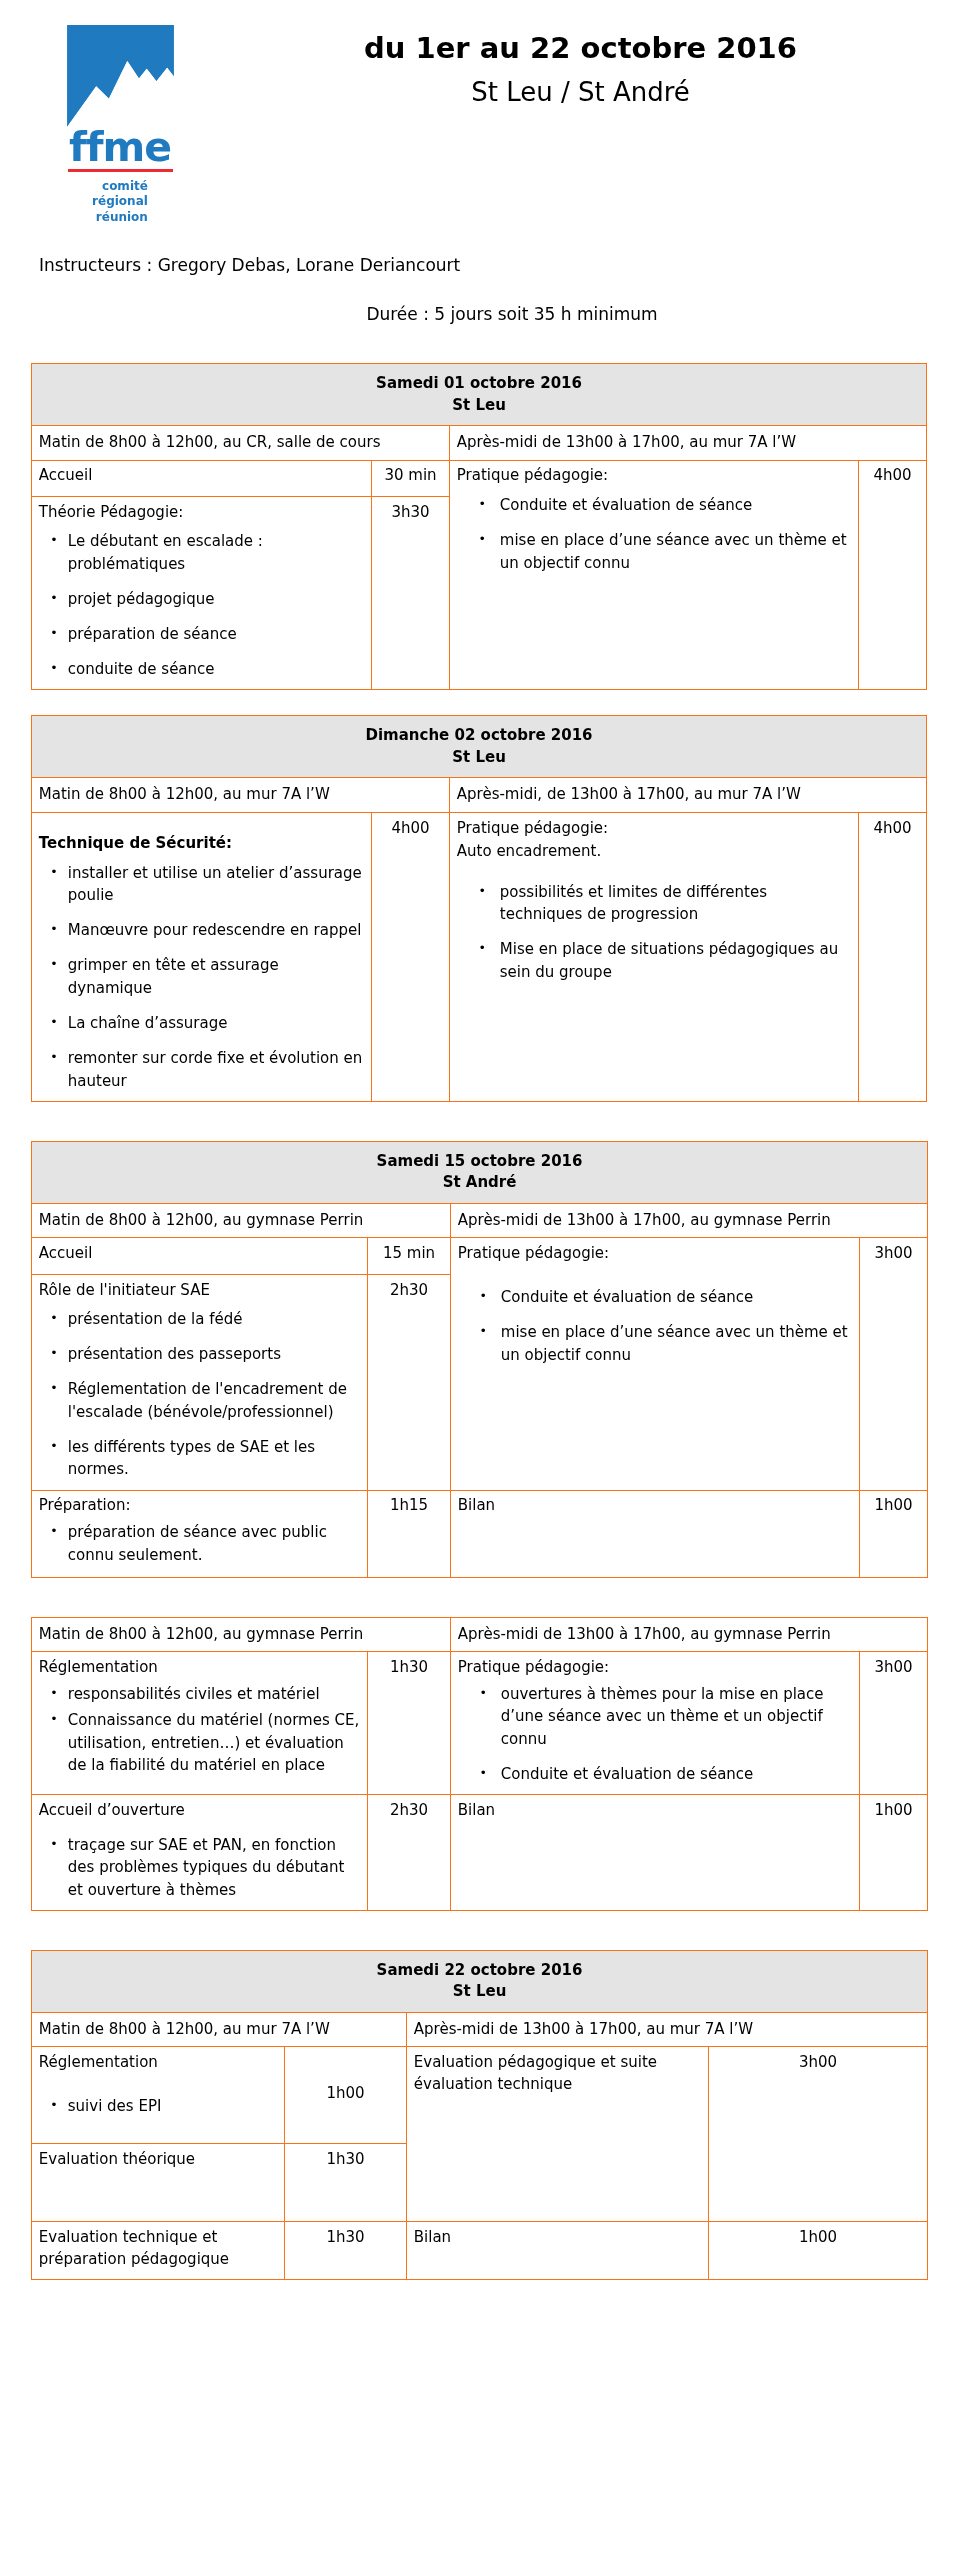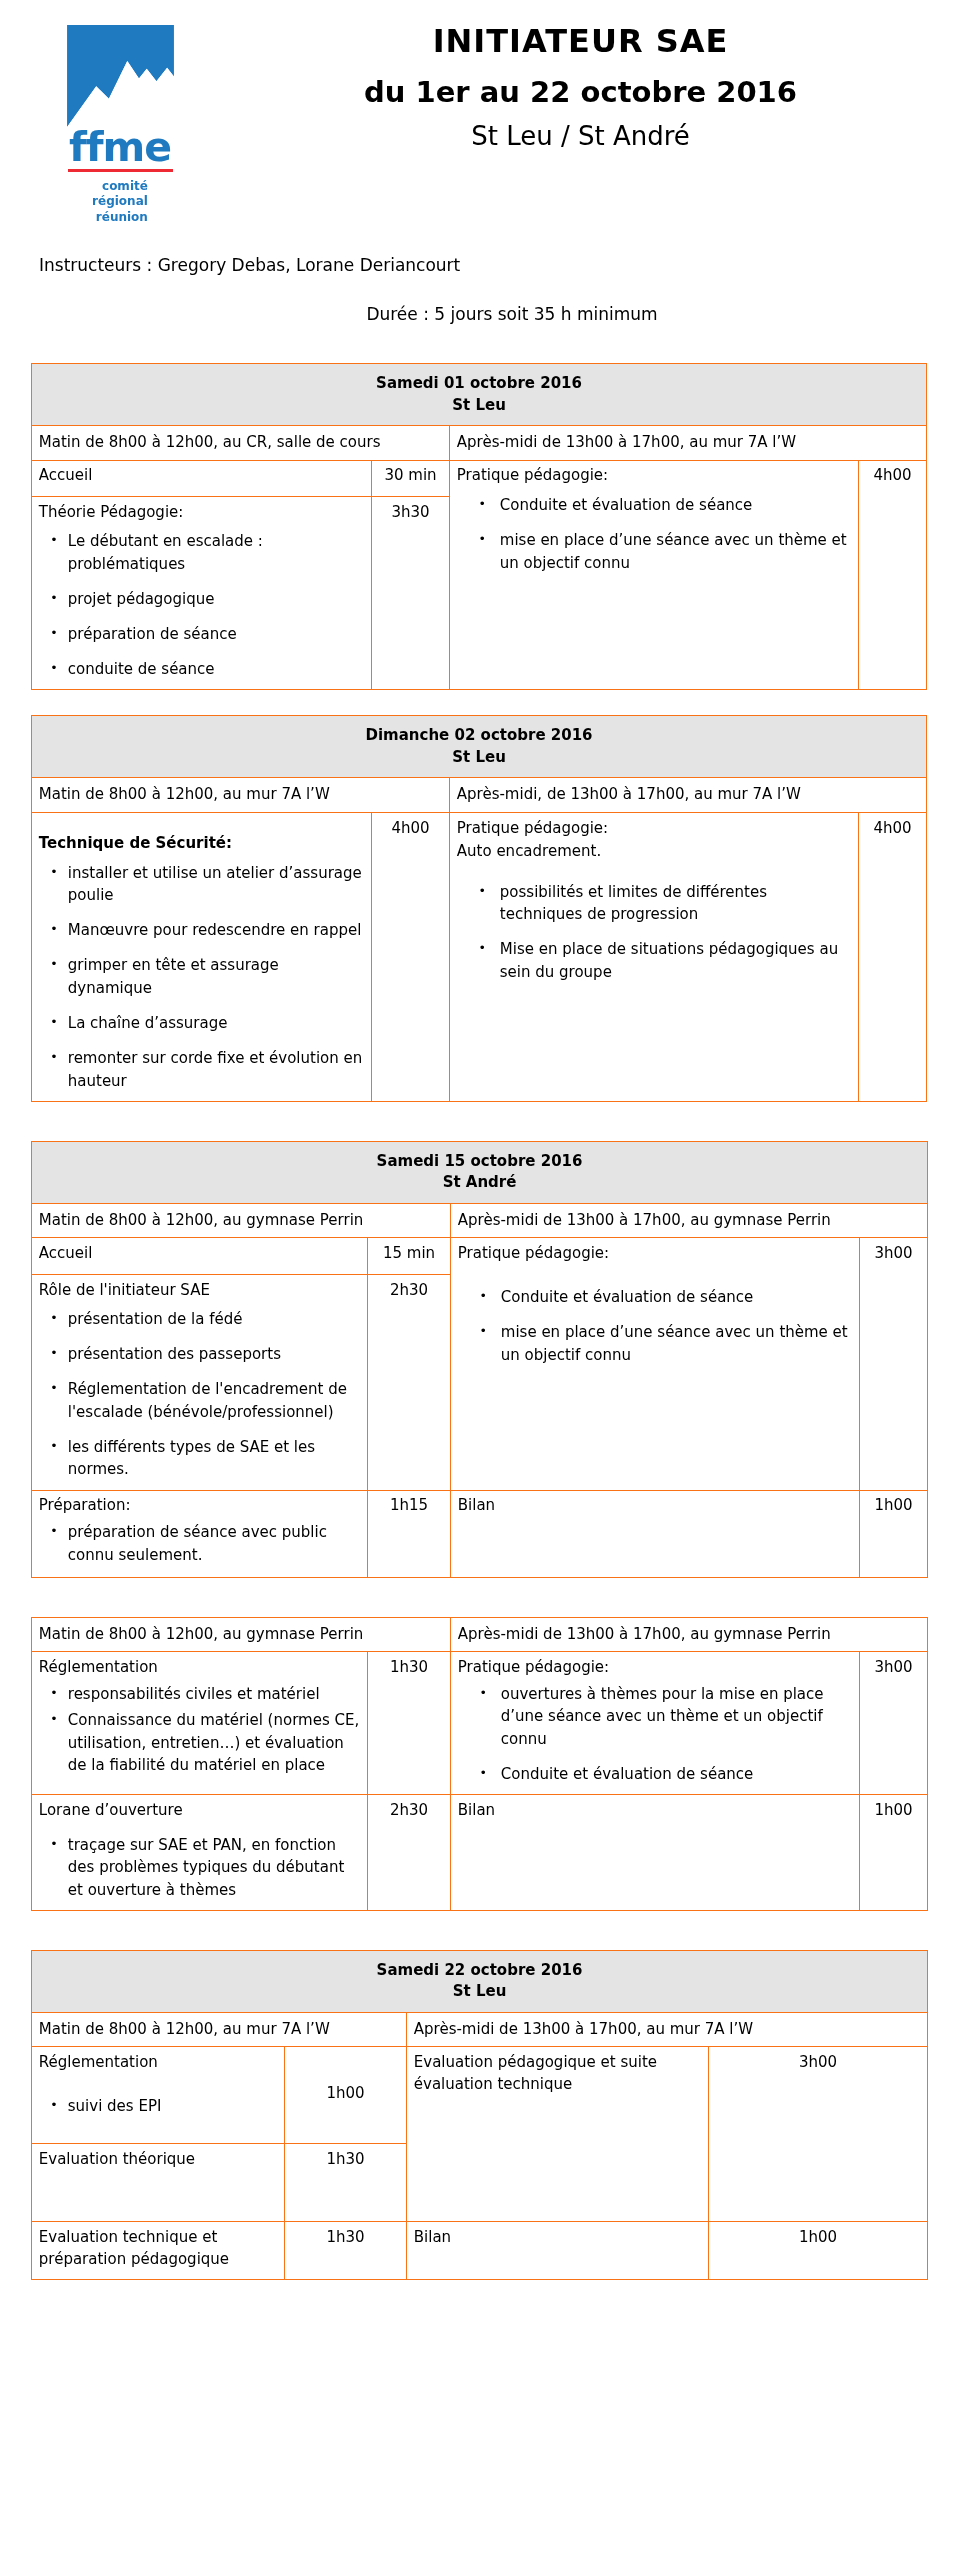--- a/index.html
+++ b/index.html
@@ -96,21 +96,20 @@
       <div class="logo-word">ffme</div>
       <div class="logo-rule"></div>
       <div class="logo-sub">
         <div>comité</div>
         <div>régional</div>
         <div>réunion</div>
       </div>
     </div>
 
     <div class="titles">
-      <div class="t1">INITIATEUR SAE</div>
       <div class="t2">du 1er au 22 octobre 2016</div>
       <div class="t3">St Leu / St André</div>
     </div>
   </div>
 
   <div class="instructeurs">Instructeurs : Gregory Debas, Lorane Deriancourt</div>
   <div class="duree">Durée : 5 jours soit 35 h minimum</div>
 
   <div class="tbl-wrap gap-lg">
   <table class="sched">
@@ -294,21 +293,21 @@
           <div class="cell-title">Pratique pédagogie:</div>
           <ul class="items indent" style="margin-top:3.9px">
             <li>ouvertures à thèmes pour la mise en place d’une séance avec un thème et un objectif connu</li>
             <li>Conduite et évaluation de séance</li>
           </ul>
         </td>
         <td class="dur-cell">3h00</td>
       </tr>
       <tr>
         <td>
-          <div class="cell-title">Lorane d’ouverture</div>
+          <div class="cell-title">Accueil d’ouverture</div>
           <ul class="items" style="margin-top:12px">
             <li>traçage sur SAE et PAN, en fonction des problèmes typiques du débutant et ouverture à thèmes</li>
           </ul>
         </td>
         <td class="dur-cell">2h30</td>
         <td>
           <div class="cell-title">Bilan</div>
         </td>
         <td class="dur-cell">1h00</td>
       </tr>

